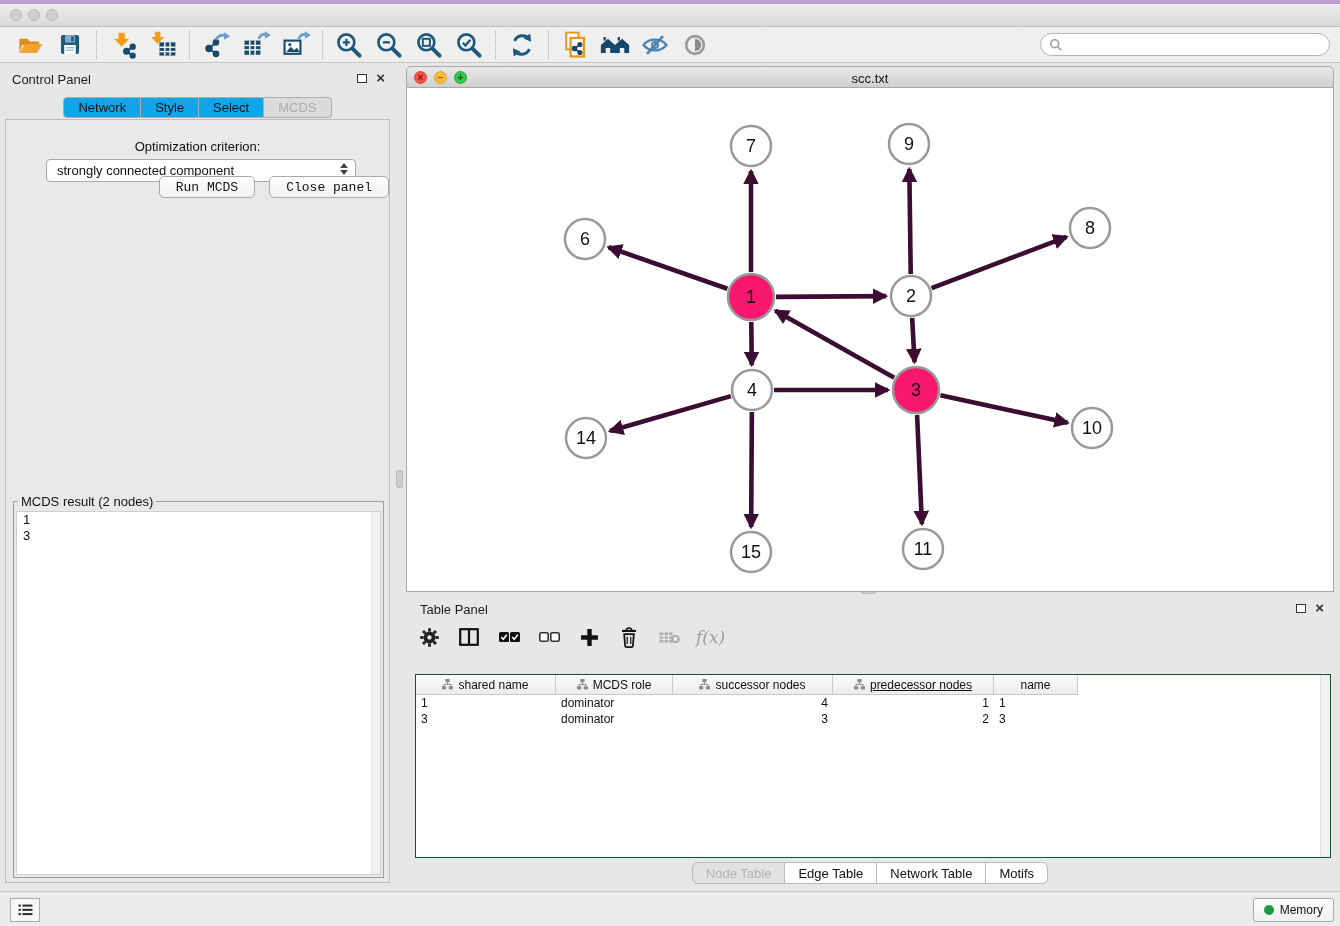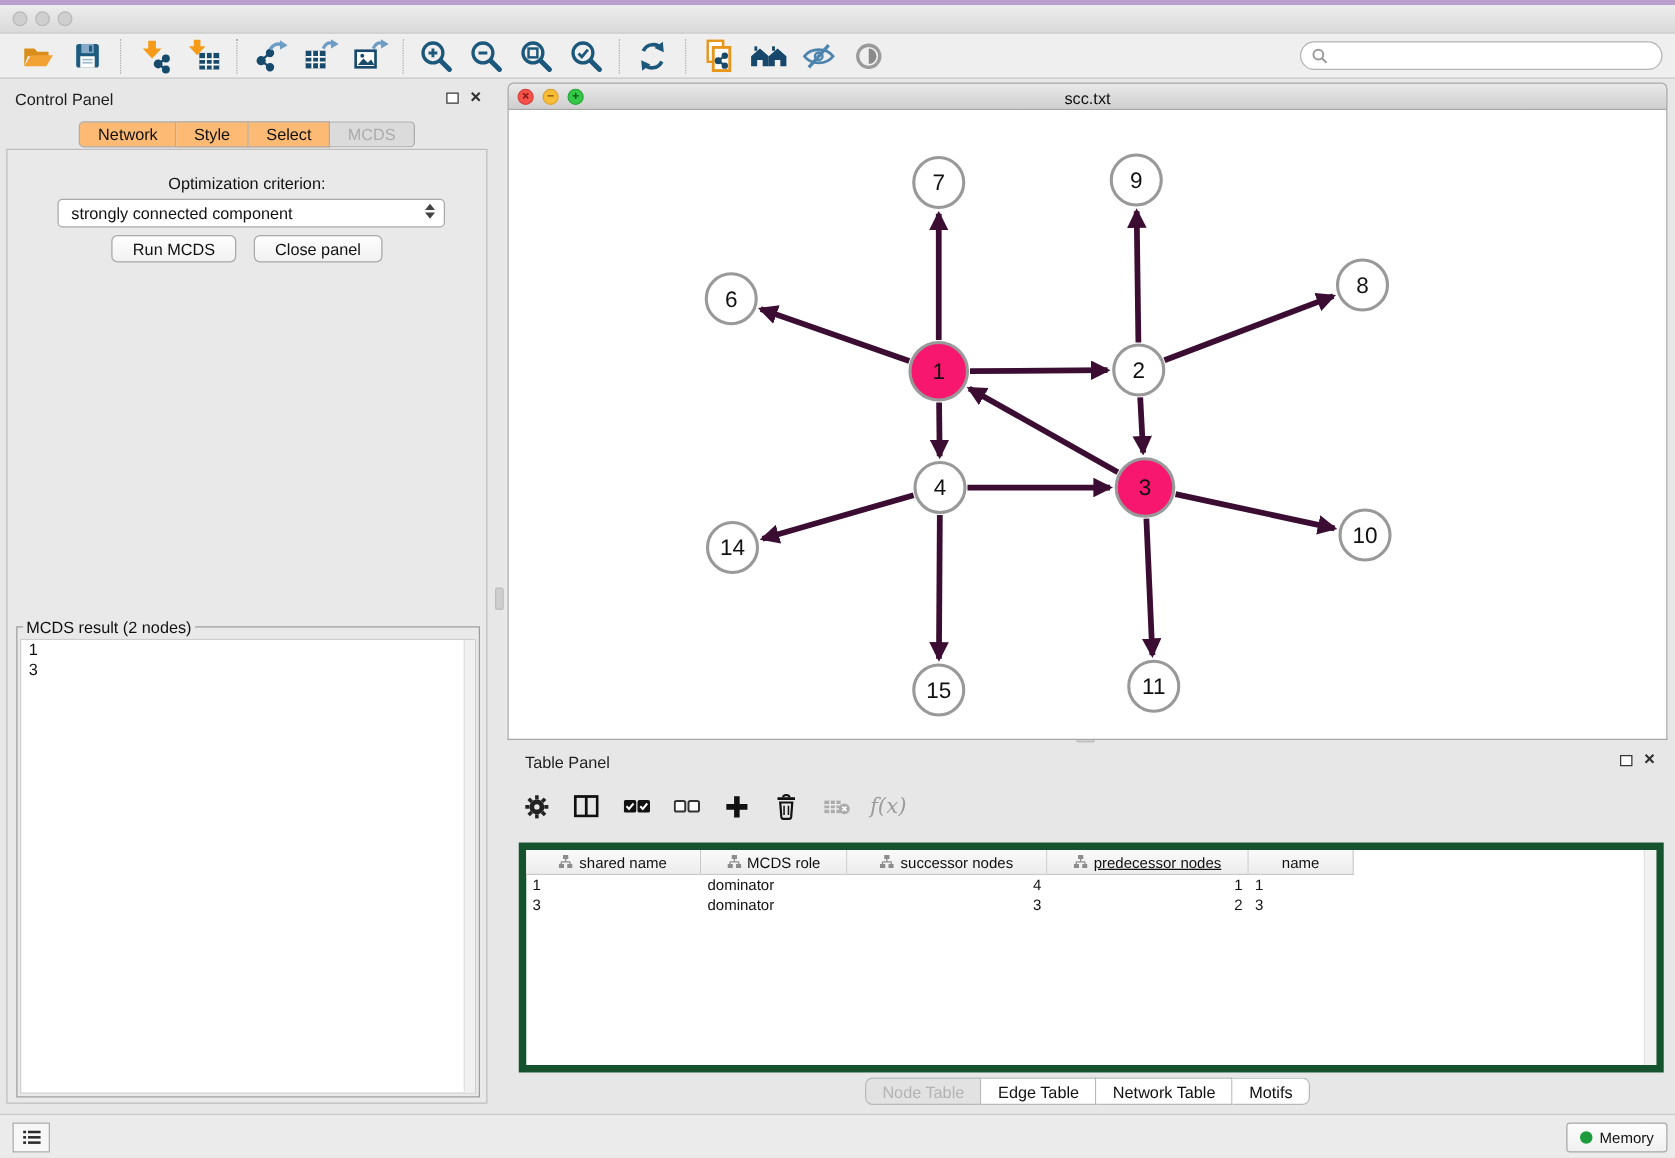--- a/index.html
+++ b/index.html
@@ -38,39 +38,39 @@
   .searchbox input { border:none; outline:none; flex:1; font-size:12px; background:transparent; }
   
   .control-panel { position:absolute; left:0; top:66px; width:395px; height:824px; }
   .panel-header { position:absolute; left:0; top:0; width:100%; height:28px; }
   .panel-title { position:absolute; left:12px; top:6px; font-size:13px; color:#1E1E1E;text-align:right; }
   .panel-ctrls { position:absolute; right:10px; top:7px; display:flex; gap:9px; align-items:center; }
   .float-icon { width:10px; height:9px; border:1.6px solid #333; background:#fff; display:inline-block; }
   .close-icon { font-size:15px; font-weight:bold; color:#2F2F2F; line-height:10px; }
   .cp-tabs { position:absolute; left:0; top:31px; width:100%; display:flex; justify-content:center; }
   .cp-tab {
-    height:21px; padding:0 14px; background:#fdba74; border:1px solid #ADADAD; border-left:none;
+    height:21px; padding:0 14px; background:#0ea5e9; border:1px solid #ADADAD; border-left:none;
     font-size:13px; color:#111; display:flex; align-items:center;
   }
   .cp-tab:first-child { border-left:1px solid #ADADAD; border-radius:4px 0 0 4px; }
   .cp-tab.active { background:#DBDBDB; color:#ACACAC; border-radius:0 4px 4px 0; }
   .cp-content {
     position:absolute; left:5px; top:53px; width:385px; height:764px;
     background:#E9E9E9; border:1px solid #BDBDBD;
   }
   .opt-label { position:absolute; left:0; width:100%; top:19px; text-align:center; font-size:13px; color:#111; }
   .dropdown {
     position:absolute; left:40px; top:39px; width:310px; height:23px;
     background:#fff; border:1px solid #A9A9A9; border-radius:4px;
     font-size:13px; color:#111; display:flex; align-items:center; padding:0 22px 0 10px;
   }
   .stepper { position:absolute; right:7px; top:3px; display:flex; flex-direction:column; gap:2px; }
   .tri-up { width:0; height:0; border-left:4px solid transparent; border-right:4px solid transparent; border-bottom:5px solid #444; }
   .tri-dn { width:0; height:0; border-left:4px solid transparent; border-right:4px solid transparent; border-top:5px solid #444; }
-  .cp-buttons { position:absolute; left:0; top:68px; width:100%; display:flex; justify-content:center; gap:14px; }
+  .cp-buttons { position:absolute; left:0; top:56px; width:100%; display:flex; justify-content:flex-end; gap:14px;font-family:Liberation Mono, monospace; }
   .mac-btn {
     height:22px; padding:0 16px; background:linear-gradient(#FEFEFE,#F1F1F1);
     border:1px solid #A9A9A9; border-radius:5px; font-size:13px; color:#111;
     display:flex; align-items:center;
   }
   fieldset.result-box {
     position:absolute; left:7px; top:374px; width:371px; height:384px;
     border:1px solid #9E9E9E; padding:2px;
   }
   fieldset.result-box legend { font-size:13px; color:#111; padding:0 3px; margin-left:2px; }
@@ -92,26 +92,26 @@
         display:flex; align-items:center; justify-content:center; }
   .tl-close { left:7px;  background:#F5524C; border:1px solid #D8433E; color:#7E1510; }
   .tl-min   { left:27px; background:#F8BD37; border:1px solid #DFA231; color:#905910; }
   .tl-zoom  { left:47px; background:#34C748; border:1px solid #27A939; color:#0A5B14; }
   .net-canvas {
     position:absolute; left:0; top:22px; width:928px; height:504px;
     background:#fff; border:1px solid #A8A8A8; border-top:none;
   }
   
   .table-panel { position:absolute; left:406px; top:596px; width:928px; height:294px; }
-  .tp-toolbar { position:absolute; left:10px; top:28px; height:42px; display:flex; align-items:center; gap:14px; }
+  .tp-toolbar { position:absolute; left:10px; top:28px; height:42px; display:flex; align-items:flex-start; gap:14px; }
   .tp-btn { width:26px; height:26px; display:flex; align-items:center; justify-content:center; }
   .fx-label { font-size:17px; font-style:italic; color:#9C9C9C; font-family:"DejaVu Serif", serif; }
   .node-table {
     position:absolute; left:9px; top:78px; width:916px; height:184px;
-    background:#fff; border:6px solid #14532d;
+    background:#fff; border:1px solid #14532d;
   }
   .nt-scroll { position:absolute; right:0; top:0; width:10px; height:100%; background:#F1F1F1; border-left:1px solid #E2E2E2; }
   .nt-header { position:absolute; left:0; top:0; height:20px; display:flex; }
   .nt-h-cell {
     height:20px; background:linear-gradient(#FAFAFA,#ECECEC);
     border-right:1px solid #C9C9C9; border-bottom:1px solid #C9C9C9;
     display:flex; align-items:center; justify-content:center; gap:5px;
     font-size:12px; color:#111; position:relative;
   }
   .nt-row { position:absolute; left:0; height:16px; display:flex; }

